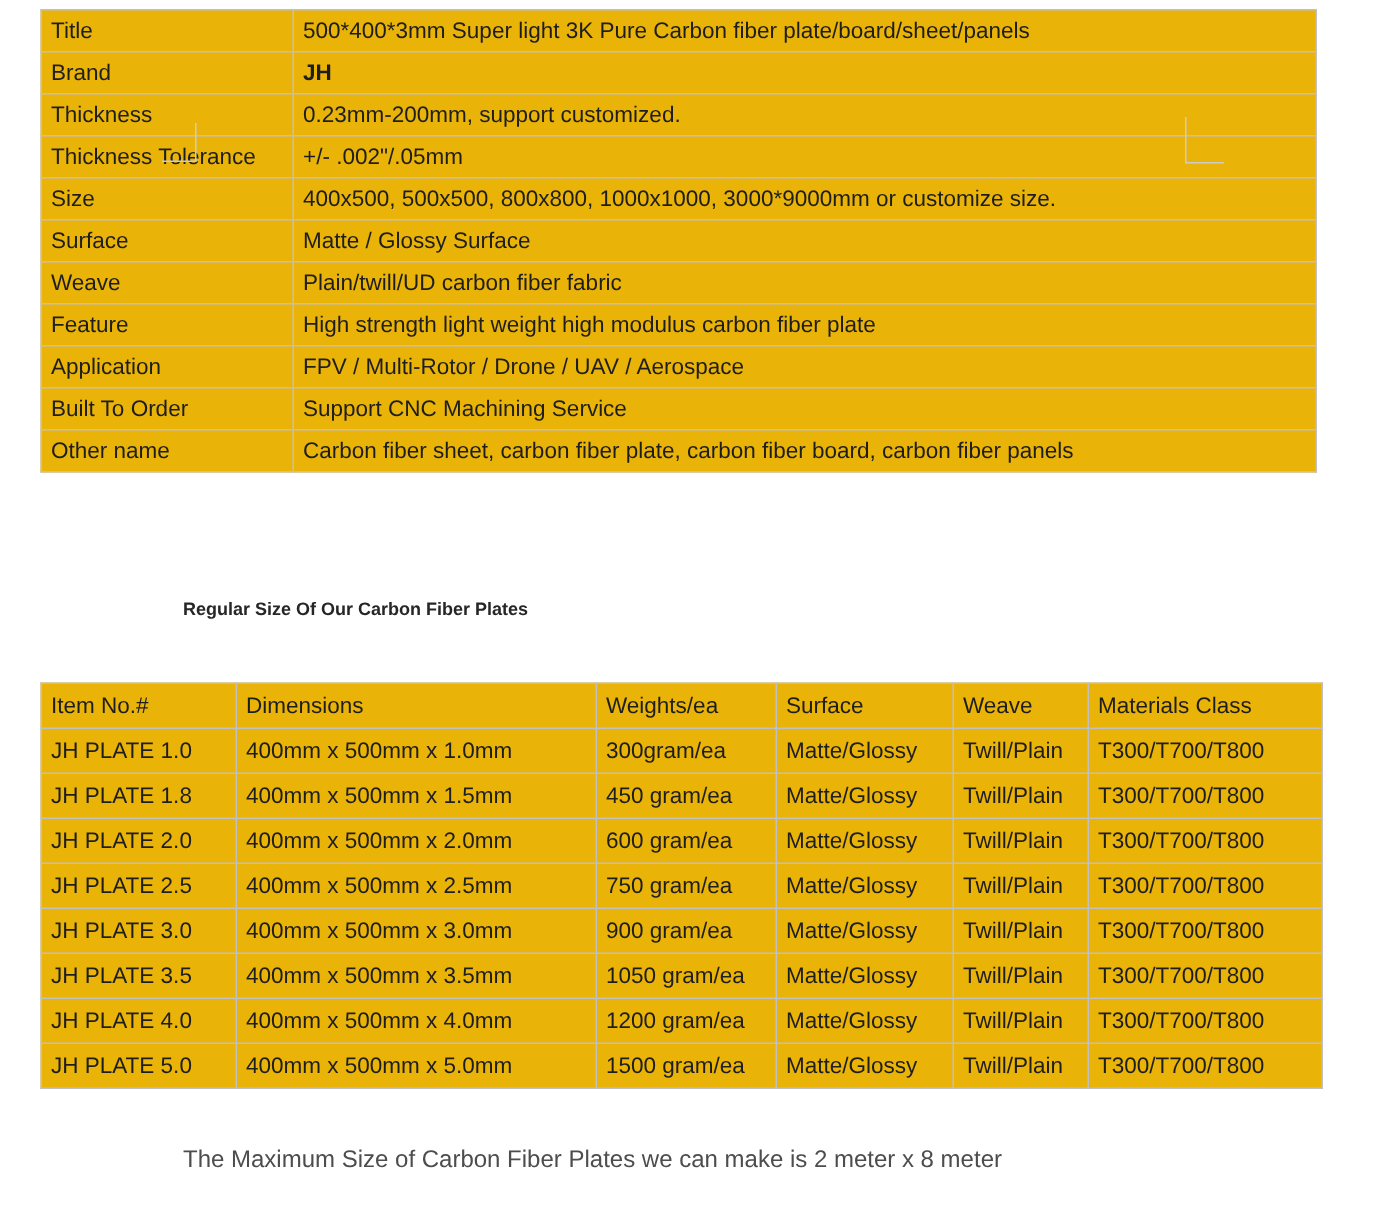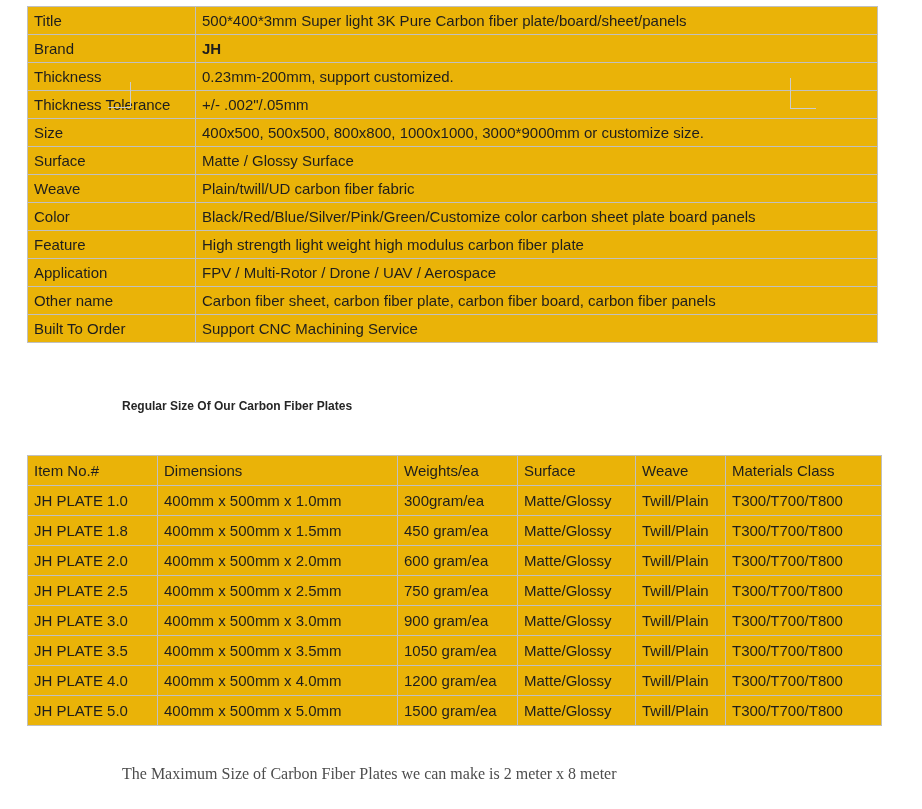--- a/index.html
+++ b/index.html
@@ -38,21 +38,20 @@
     left: 122px; top: 399px;
     font-size: 12px;
     font-weight: bold;
     color: #262626;
   }
   .footer-note {
     position: absolute;
     left: 122px; top: 765px;
     font-size: 16px;
     color: #4d4d4d;
-    font-family: Liberation Serif, serif;
   }
   
   .artifact { position: absolute; background: #cccccc; }
   .a1v { left: 130px; top: 82px;  width: 1px;  height: 26px; }
   .a1h { left: 108px; top: 107px; width: 23px; height: 1px;  }
   .a2v { left: 790px; top: 78px;  width: 1px;  height: 31px; }
   .a2h { left: 790px; top: 108px; width: 26px; height: 1px;  }
 </style>
 </head>
 <body>
@@ -85,38 +84,34 @@
       </tr>
       <tr>
         <td>Surface</td>
         <td>Matte / Glossy Surface</td>
       </tr>
       <tr>
         <td>Weave</td>
         <td>Plain/twill/UD carbon fiber fabric</td>
       </tr>
       <tr>
-        <td>Color</td>
-        <td>Black/Red/Blue/Silver/Pink/Green/Customize color carbon sheet plate board panels</td>
-      </tr>
-      <tr>
         <td>Feature</td>
         <td>High strength light weight high modulus carbon fiber plate</td>
       </tr>
       <tr>
         <td>Application</td>
         <td>FPV / Multi-Rotor / Drone / UAV / Aerospace</td>
       </tr>
       <tr>
+        <td>Built To Order</td>
+        <td>Support CNC Machining Service</td>
+      </tr>
+      <tr>
         <td>Other name</td>
         <td>Carbon fiber sheet, carbon fiber plate, carbon fiber board, carbon fiber panels</td>
-      </tr>
-      <tr>
-        <td>Built To Order</td>
-        <td>Support CNC Machining Service</td>
       </tr>
     </tbody>
 </table>
 
 <div class="section-heading">Regular Size Of Our Carbon Fiber Plates</div>
 
 <table class="size-table">
   <colgroup>
     <col style="width:130px">
     <col style="width:240px">

